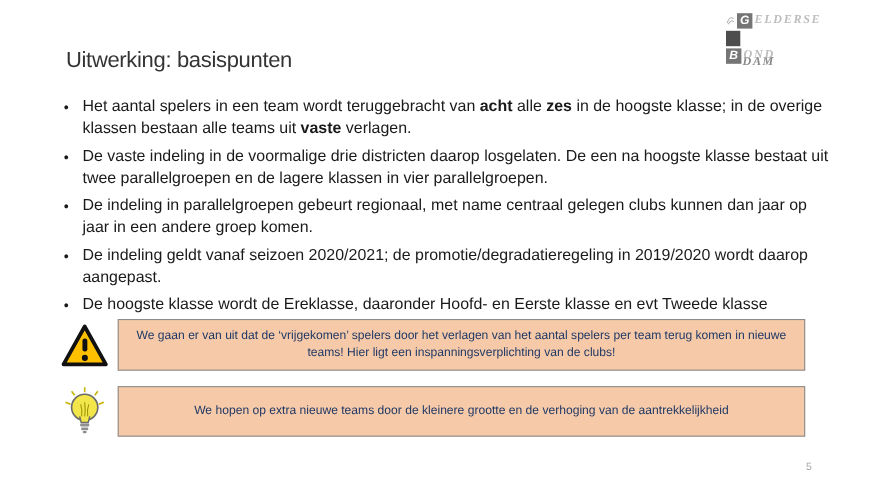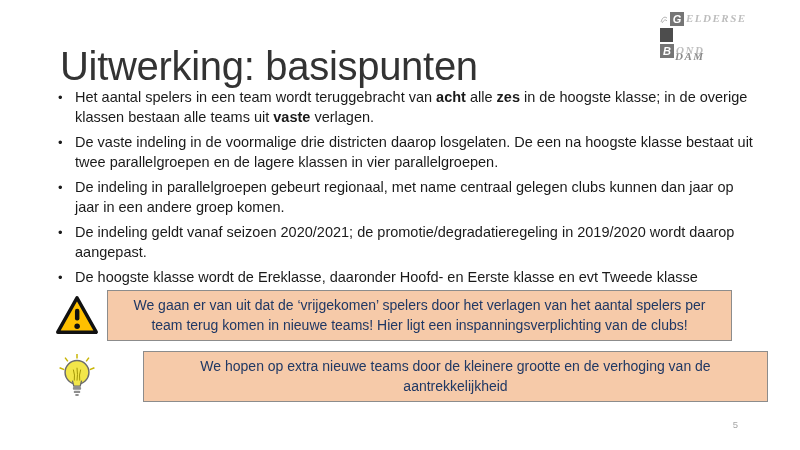--- a/index.html
+++ b/index.html
@@ -27,41 +27,41 @@
     display:inline-block;width:14px;height:14px;line-height:14px;text-align:center;
     background:var(--box-gray);color:#fff;font-weight:700;font-style:italic;font-size:11px;
     margin-right:2px;flex:0 0 auto;
   }
   .logo-box.solid{background:#4d4d4d;width:13px;}
   .logo-rest{font-weight:700;font-style:italic;font-size:11px;letter-spacing:1.5px;color:var(--logo-gray);font-family:Liberation Serif, serif;}
   .logo-rest.solid{color:var(--logo-solid);margin-top:43px;}
   .logo-flourish{margin-right:2px;display:inline-block;}
   
   .title{
-    position:absolute;left:60px;top:44px;font-size:40px;font-weight:400;
+    position:absolute;left:60px;top:44px;font-size:20px;font-weight:400;
     color:var(--title-text);letter-spacing:-0.3px;
   }
   
   .bullets{position:absolute;left:58px;top:87px;width:695px;margin:0;padding:0;list-style:none;}
   .bullets li{
     display:flex;margin:0 0 5px 0;color:var(--body-text);
     font-size:14.5px;line-height:20px;
   }
   .bullets .marker{flex:0 0 17px;font-size:13px;padding-top:1px;}
   .bullets .btxt{flex:1;}
   .bullets .btxt b{font-weight:700;}
   
   .callout-row{position:absolute;left:55px;display:flex;align-items:center;}
   .callout-row.first{top:290px;}
-  .callout-row.second{top:351px;gap:36px;}
+  .callout-row.second{top:351px;}
   .callout-icon{flex:0 0 auto;margin-right:8px;display:flex;align-items:center;justify-content:center;}
   .callout-box{
     box-sizing:border-box;width:625px;min-height:47px;
     background:var(--callout-bg);border:1.6px solid var(--callout-border);
-    color:var(--callout-text);font-size:14px;line-height:1.45;
+    color:var(--callout-text);font-size:11px;line-height:1.45;
     display:flex;align-items:center;justify-content:center;text-align:center;
     padding:4px 16px;
   }
   .callout-row.second .callout-box{min-height:46px;}
   
   .footer{
     position:absolute;left:0;top:417px;width:100%;height:16px;
     color:var(--footer-text);font-size:9.5px;
   }
   .footer .f-left{position:absolute;left:60px;top:2px;}

